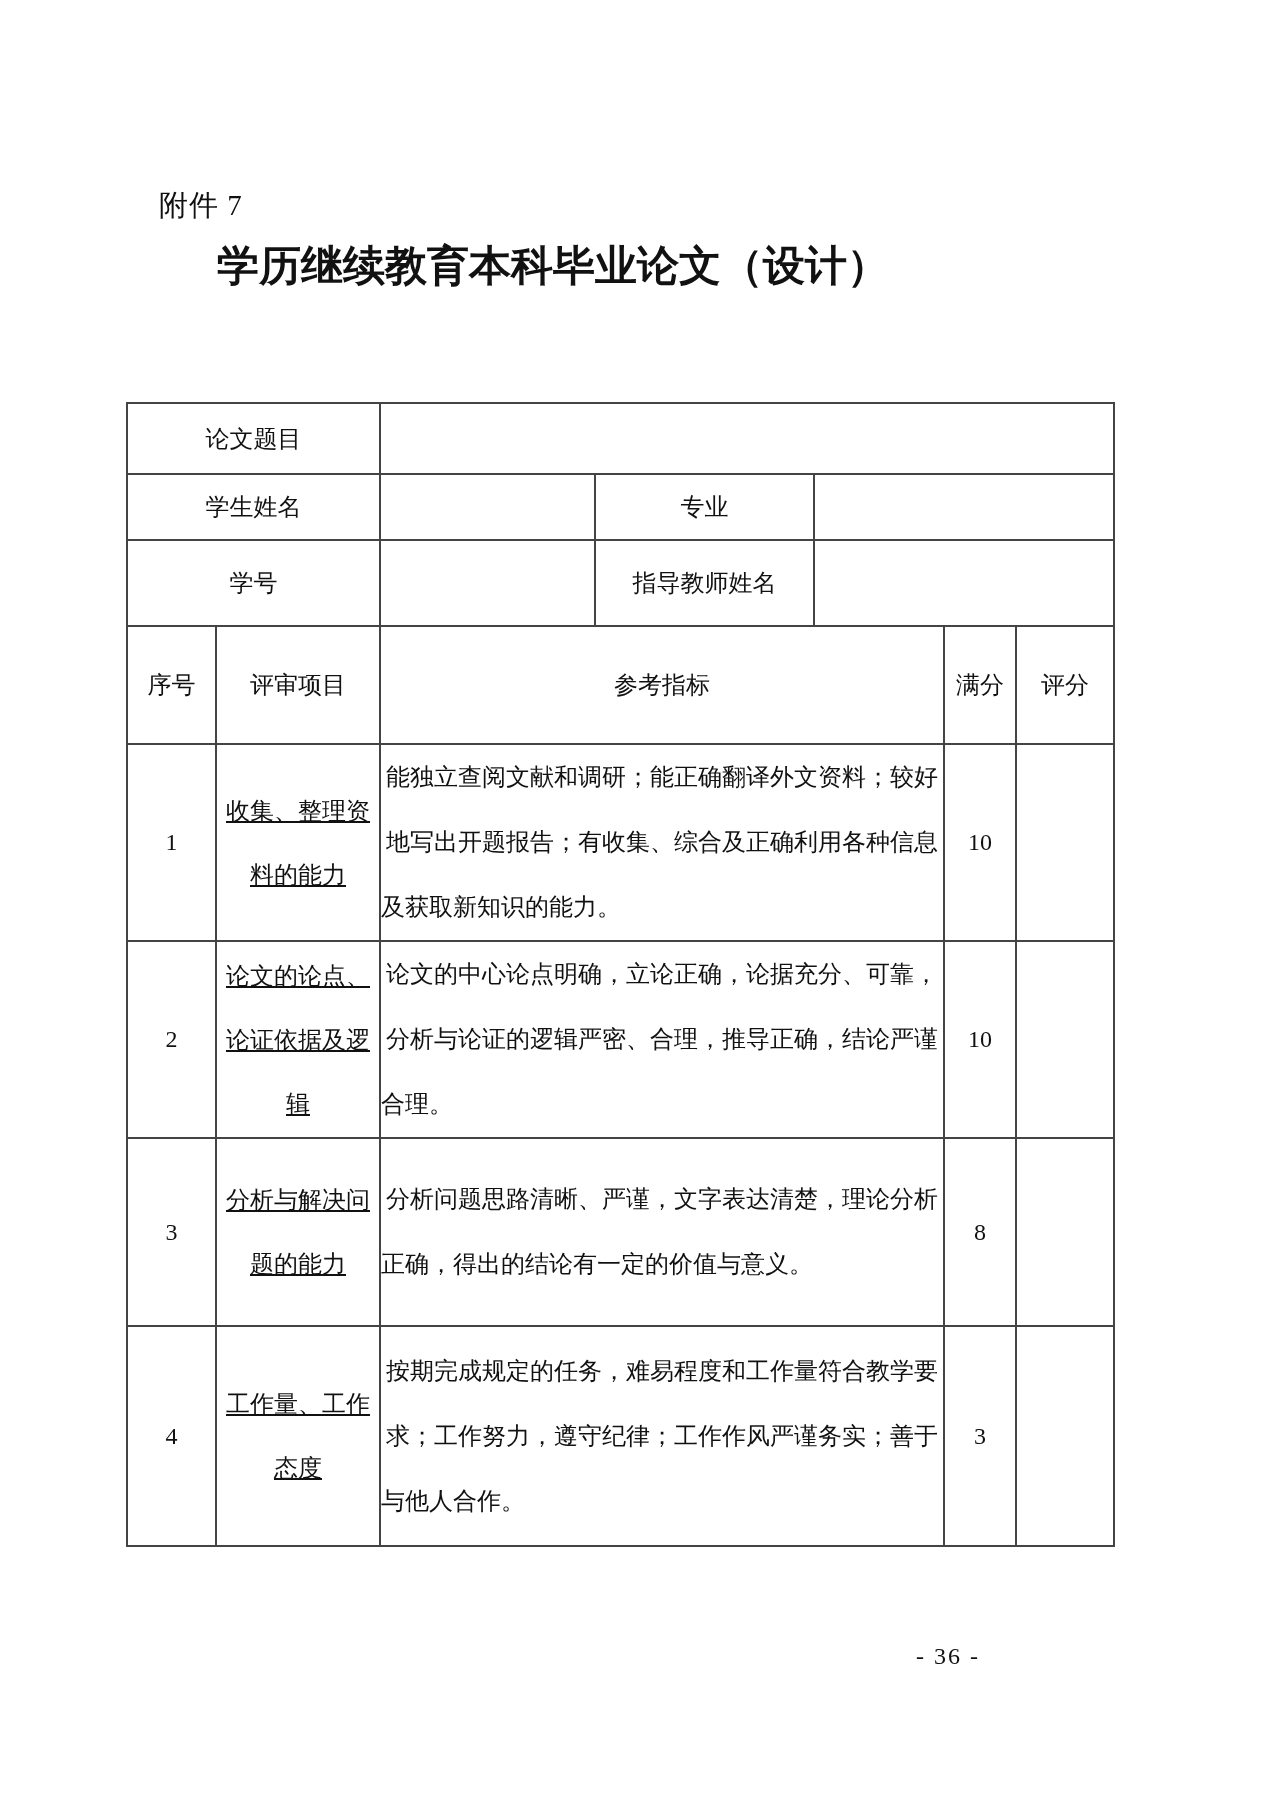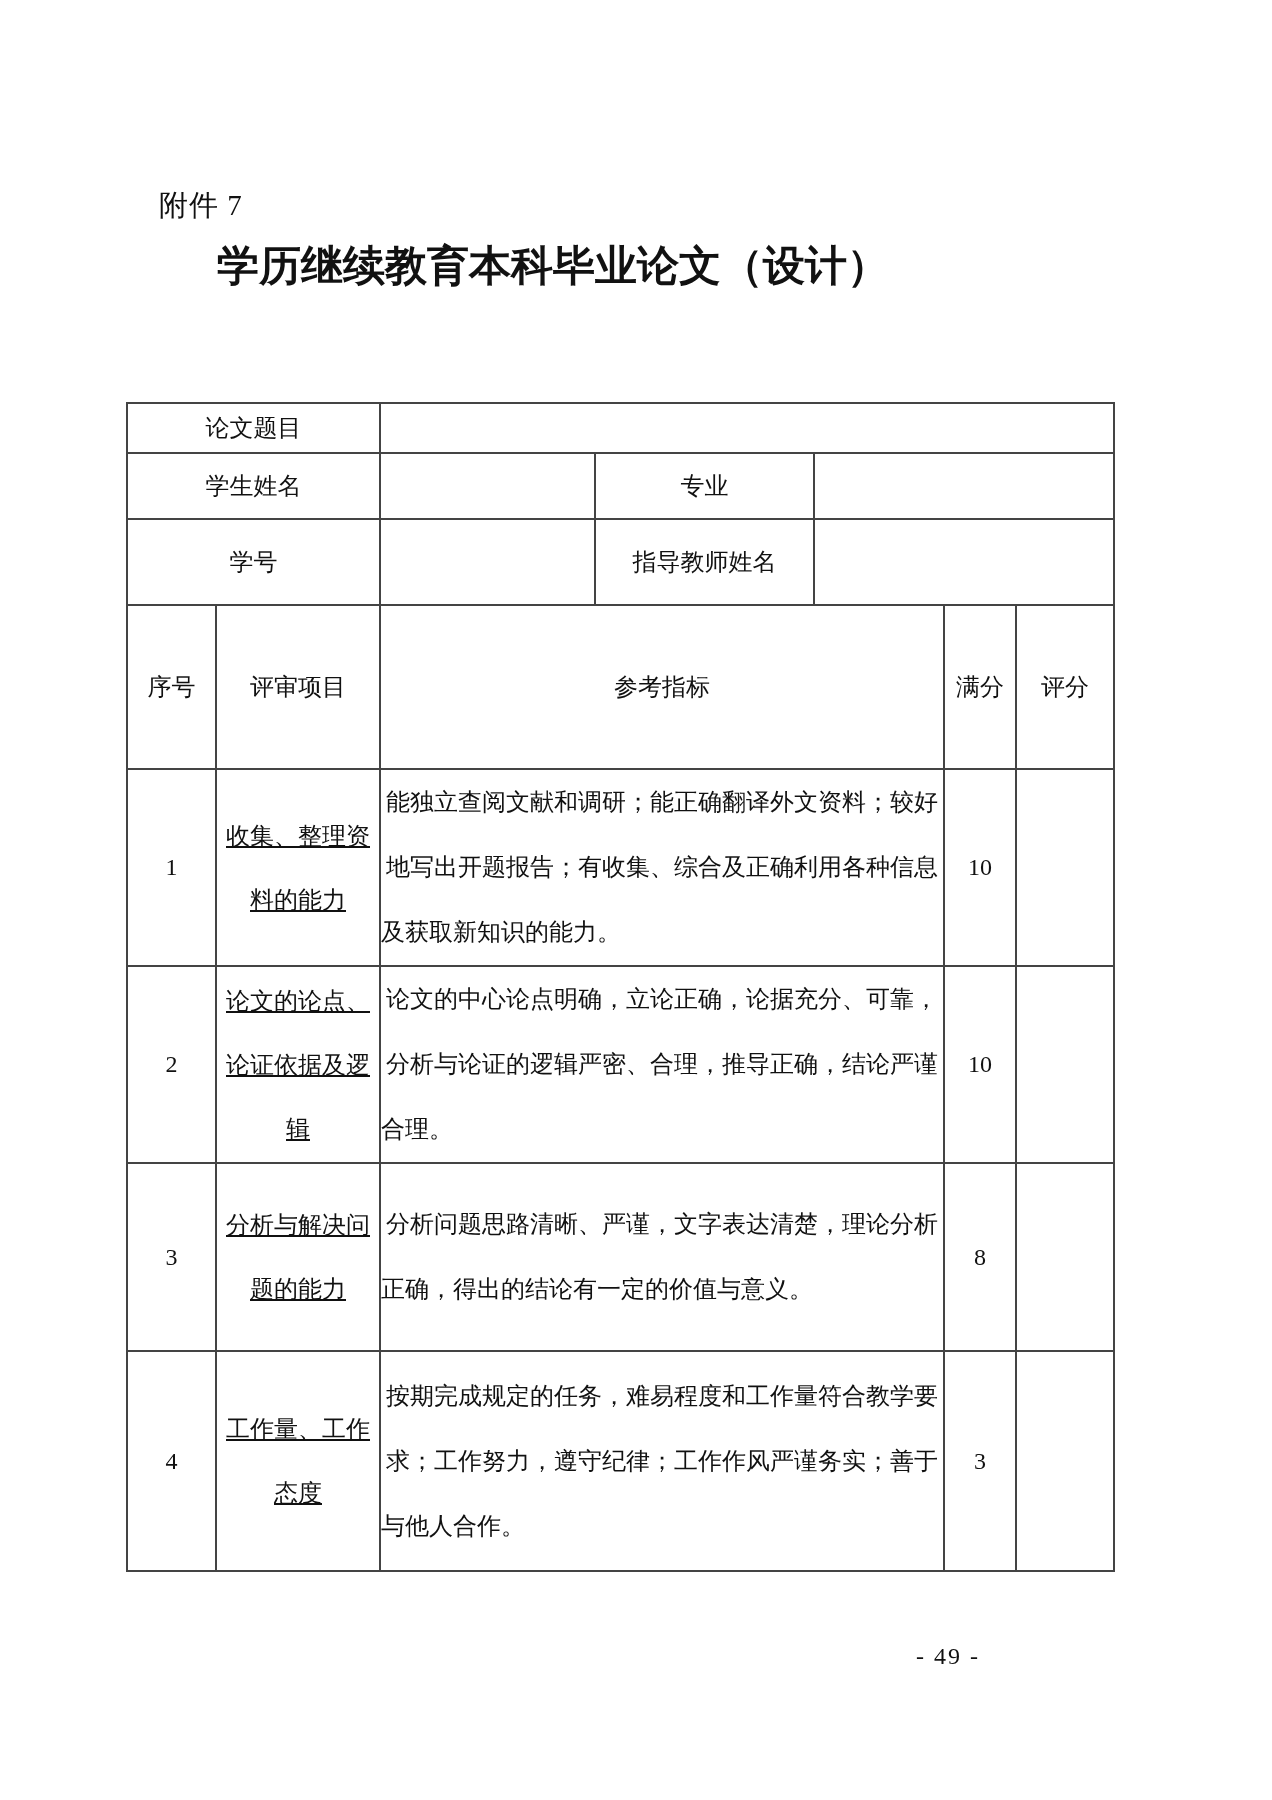--- a/index.html
+++ b/index.html
@@ -22,24 +22,24 @@
     border-collapse:collapse;table-layout:fixed;
     width:987px;
   }
   table.form td{
     border:2px solid #444;
     text-align:center;vertical-align:middle;
     font-size:24px;
     padding:0;
     overflow:hidden;
   }
-  tr.r-info1{height:50px;}
+  tr.r-info1{height:71px;}
   tr.r-info2{height:66px;}
   tr.r-info3{height:86px;font-family:Liberation Serif, serif;}
-  tr.r-head{height:164px;}
+  tr.r-head{height:118px;}
   tr.r-s1{height:192px;}
   tr.r-s2{height:192px;}
   tr.r-s3{height:188px;}
   tr.r-s4{height:220px;}
   td.head-cell{font-size:25px;line-height:56px;}
   td.head-index{padding:0 26px;}
   td.item-cell{font-size:24px;line-height:64px;padding:0 8px;text-decoration:underline;}
   td.criteria-cell{
     text-align:justify;text-align-last:left;
     font-size:25px;line-height:65px;
@@ -126,13 +126,13 @@
   <tr class="r-s4">
     <td class="num-cell">4</td>
     <td class="item-cell">工作量、工作态度</td>
     <td class="criteria-cell" colspan="3">按期完成规定的任务，难易程度和工作量符合教学要求；工作努力，遵守纪律；工作作风严谨务实；善于与他人合作。</td>
     <td class="num-cell">3</td>
     <td class="num-cell"></td>
   </tr>
 </tbody>
   </table>
 
-<div class="page-number">- 49 -</div>
+<div class="page-number">- 36 -</div>
 
 </body></html>

